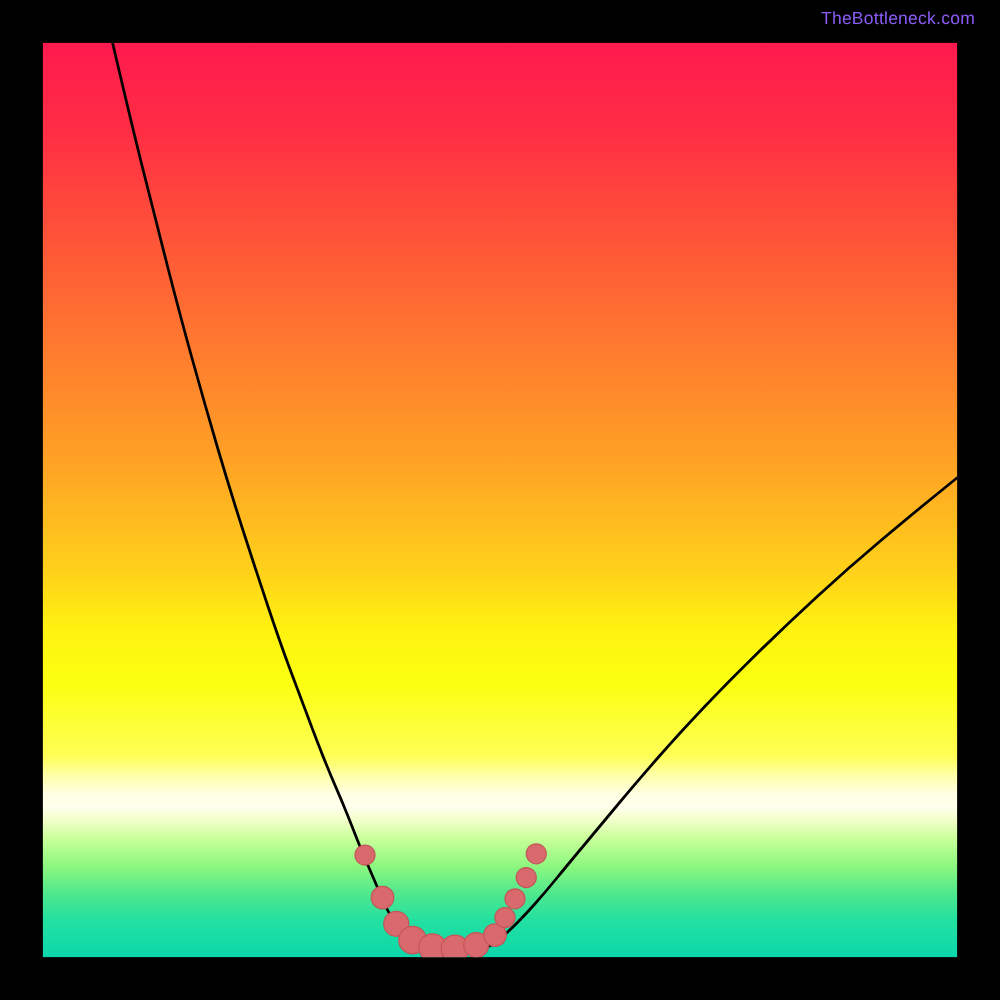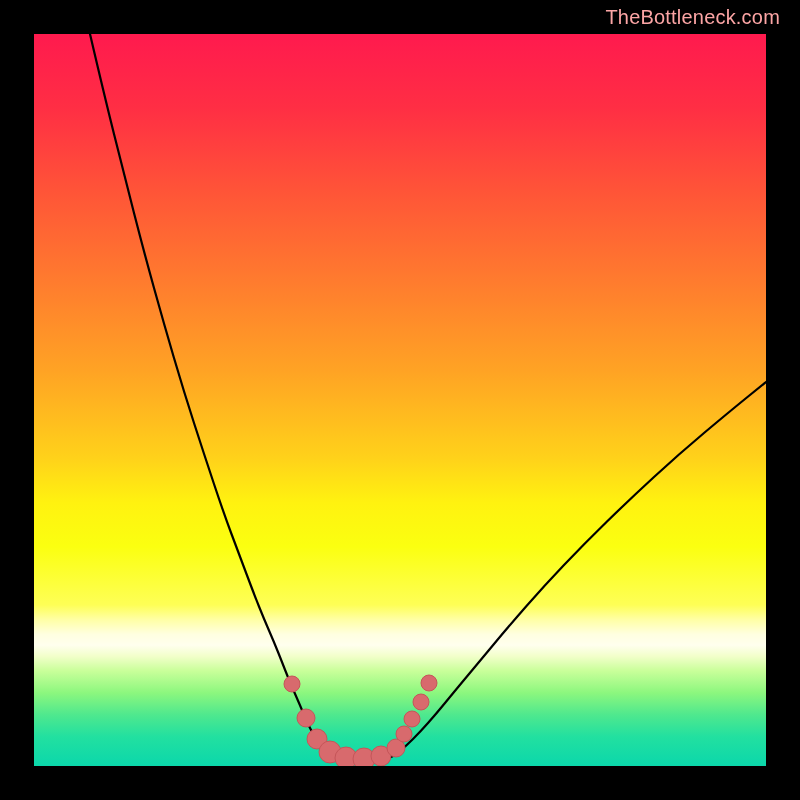--- a/index.html
+++ b/index.html
@@ -30,22 +30,22 @@
     position: absolute;
     left: 0;
     top: 0;
     width: 732px;
     height: 732px;
   }
   .watermark {
     position: absolute;
     top: 6px;
     right: 20px;
-    color: #fca5a5;
-    font-size: 20px;
+    color: #8b5cf6;
+    font-size: 14px;
     font-weight: 400;
     letter-spacing: 0.2px;
   }
 </style>
 </head>
 <body>
 
 <div class="watermark">TheBottleneck.com</div>
 
 <div class="frame">

